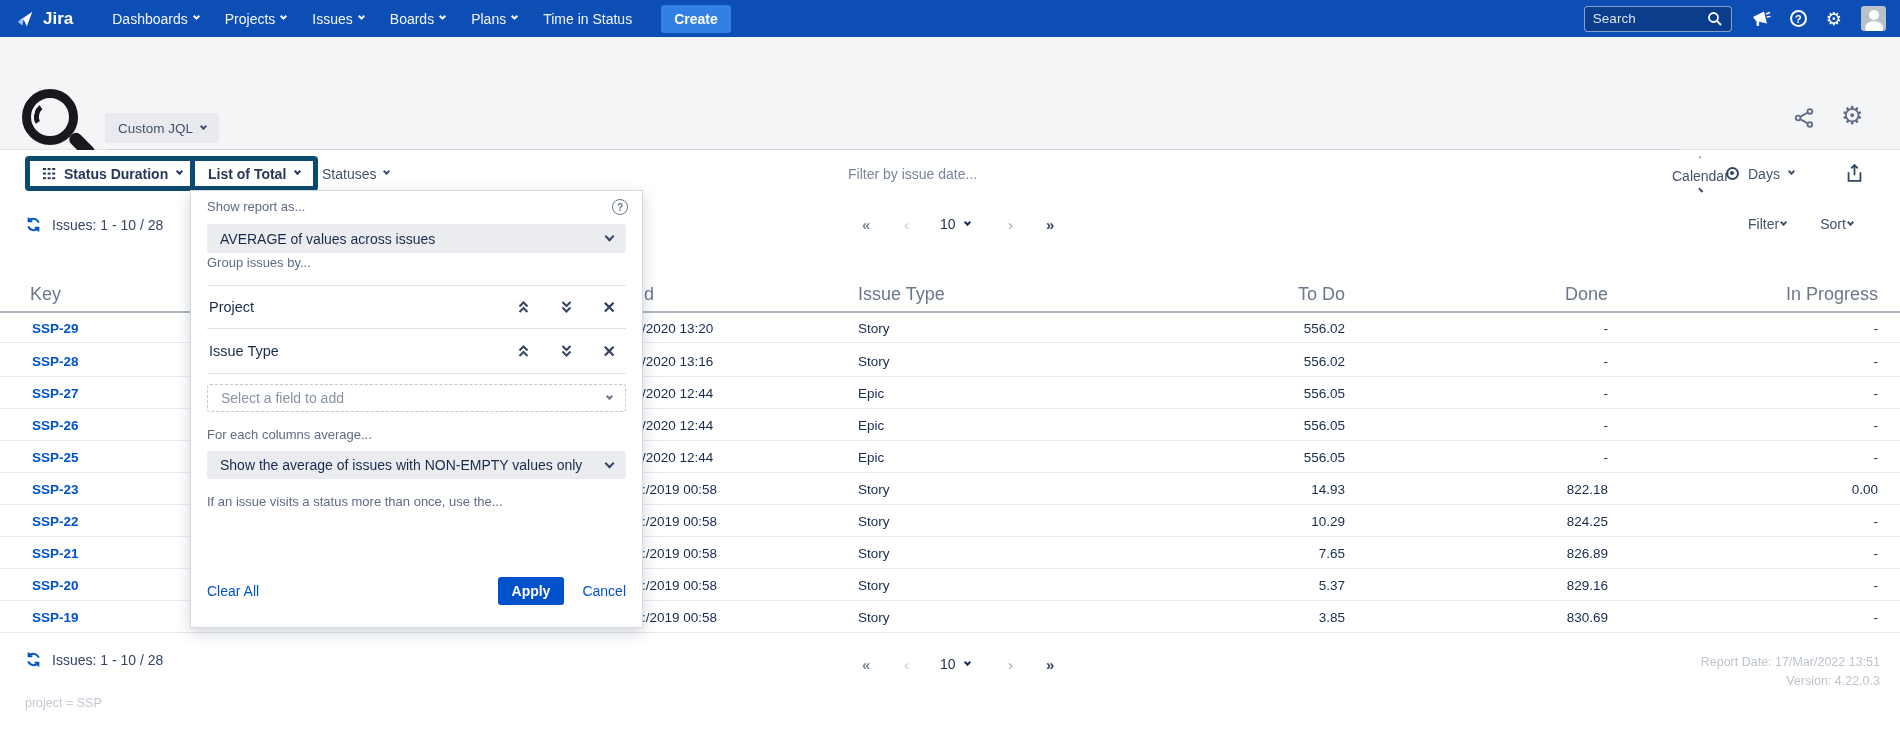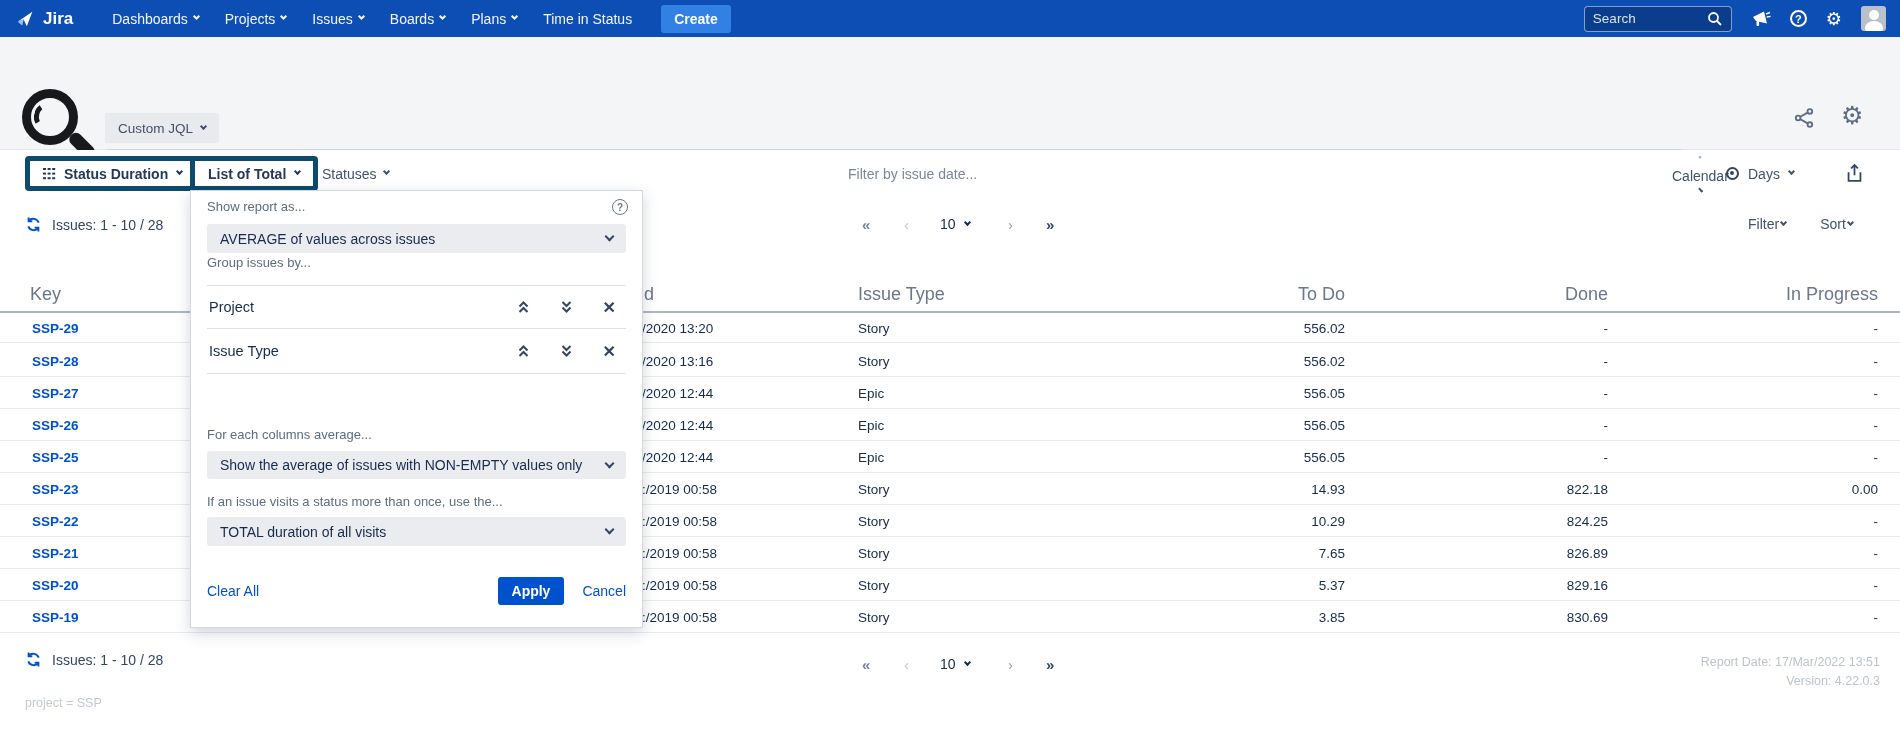--- a/index.html
+++ b/index.html
@@ -453,30 +453,30 @@
         </svg>
         <svg width="13" height="14" viewBox="0 0 12 14">
           <g stroke="currentColor" stroke-width="2" fill="none">
               <polyline points="2,2 6,6 10,2"></polyline>
               <polyline points="2,7.5 6,11.5 10,7.5"></polyline>
             </g>
         </svg>
         <span class="x">✕</span>
       </span>
     </div>
+    <div class="p-dashed" style="top:193px; height:28px;">
+      <span>Select a field to add</span>
+      <span class="chev sm"></span>
+    </div>
     <span class="p-label" style="top:236px;">For each columns average...</span>
     <div class="p-select" style="top:260px; height:28px;">
       <span>Show the average of issues with NON-EMPTY values only</span>
       <span class="chev"></span>
     </div>
     <span class="p-label" style="top:303px;">If an issue visits a status more than once, use the...</span>
-    <div class="p-select" style="top:326px; height:29px;">
-      <span>TOTAL duration of all visits</span>
-      <span class="chev"></span>
-    </div>
     <div class="p-footer">
       <button class="link-btn">Clear All</button>
       <button class="apply-btn">Apply</button>
       <button class="link-btn cancel-btn">Cancel</button>
     </div>
   </div>
 
   <div class="rbar-count" style="left:25px; top:651px;">
     <svg width="17" height="17" viewBox="0 0 16 16">
       <g stroke="#0052cc" stroke-width="1.8" fill="none">

